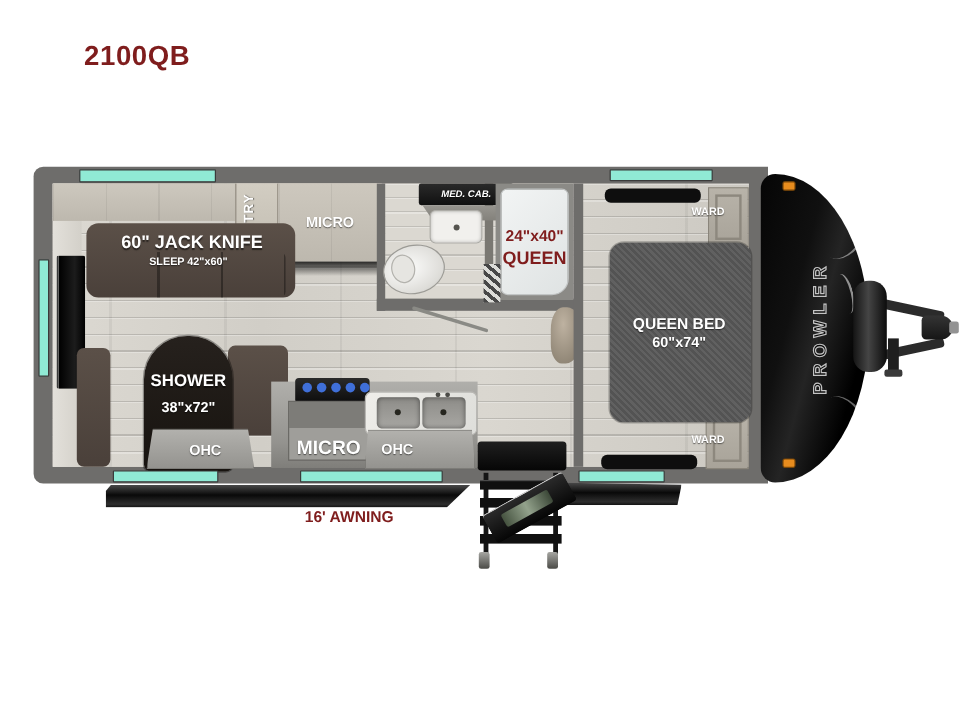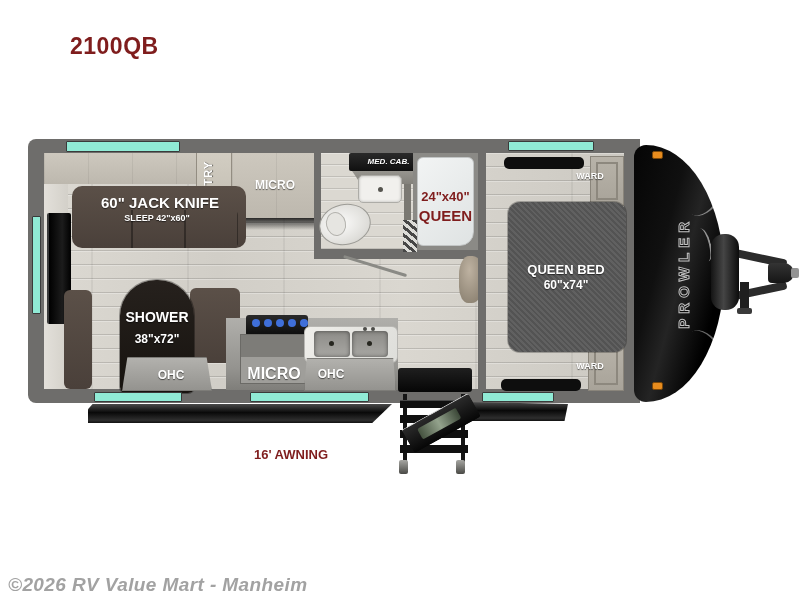--- a/index.html
+++ b/index.html
@@ -136,27 +136,26 @@
 
   <div class="abs" style="left:726px;top:247px;width:62px;height:8px;background:#2b2b2b;border-radius:3px;transform:rotate(12deg);transform-origin:left center;"></div>
   <div class="abs" style="left:726px;top:294px;width:62px;height:8px;background:#2b2b2b;border-radius:3px;transform:rotate(-12deg);transform-origin:left center;"></div>
   <div class="abs" style="left:711px;top:234px;width:28px;height:76px;border-radius:13px;background:linear-gradient(90deg,#141414,#454545 45%,#0c0c0c);"></div>
   <div class="abs" style="left:768px;top:263px;width:26px;height:20px;background:linear-gradient(180deg,#343434,#161616);border-radius:4px 10px 10px 4px;"></div>
   <div class="abs" style="left:791px;top:268px;width:8px;height:10px;background:#939393;border-radius:2px;"></div>
   <div class="abs" style="left:740px;top:282px;width:9px;height:28px;background:#1f1f1f;"></div>
   <div class="abs" style="left:737px;top:308px;width:15px;height:6px;background:#3a3a3a;border-radius:2px;"></div>
 
   <div class="abs tube" style="left:88px;top:404px;width:304px;height:19px;clip-path:polygon(1.5% 0,100% 0,93.5% 100%,0 100%,0 28%);"></div>
-  <div class="lbl dark-lbl" style="left:231px;top:448px;width:120px;font-size:13px;text-align:center;">16' AWNING</div>
+  <div class="lbl dark-lbl" style="left:231px;top:424px;width:120px;font-size:13px;text-align:center;">16' AWNING</div>
   <div class="abs tube" style="left:452px;top:402px;width:116px;height:19px;clip-path:polygon(7% 0,100% 10%,97% 100%,0 100%);"></div>
 
   <div class="abs" style="left:403px;top:394px;width:4px;height:68px;background:#151515;"></div>
   <div class="abs" style="left:461px;top:394px;width:4px;height:68px;background:#151515;"></div>
   <div class="abs" style="left:400px;top:400px;width:68px;height:7px;background:#101010;border-top:1px solid #4a4a4a;box-shadow:0 15px 0 #101010,0 30px 0 #101010,0 45px 0 #101010;"></div>
   <div class="abs" style="left:399px;top:460px;width:9px;height:14px;background:linear-gradient(180deg,#a6a6a2,#4a4a46);border-radius:2px;"></div>
   <div class="abs" style="left:456px;top:460px;width:9px;height:14px;background:linear-gradient(180deg,#a6a6a2,#4a4a46);border-radius:2px;"></div>
   <div class="abs" style="left:408px;top:428px;width:76px;height:26px;background:linear-gradient(180deg,#2a2a2a,#060606);border-radius:3px;border-top:1px solid #c9c9c9;transform:rotate(-29deg);transform-origin:0 50%;">
     <div class="abs" style="left:14px;top:6px;width:44px;height:12px;background:linear-gradient(90deg,#45523f,#93a28c,#3c4838);border-radius:2px;"></div>
   </div>
 
-  <div class="abs" style="left:8px;top:574px;font-size:19px;font-weight:bold;font-style:italic;color:#a2a2a2;letter-spacing:.4px;">©2026 RV Value Mart - Manheim</div>
 
 </div>
 
 </body></html>

